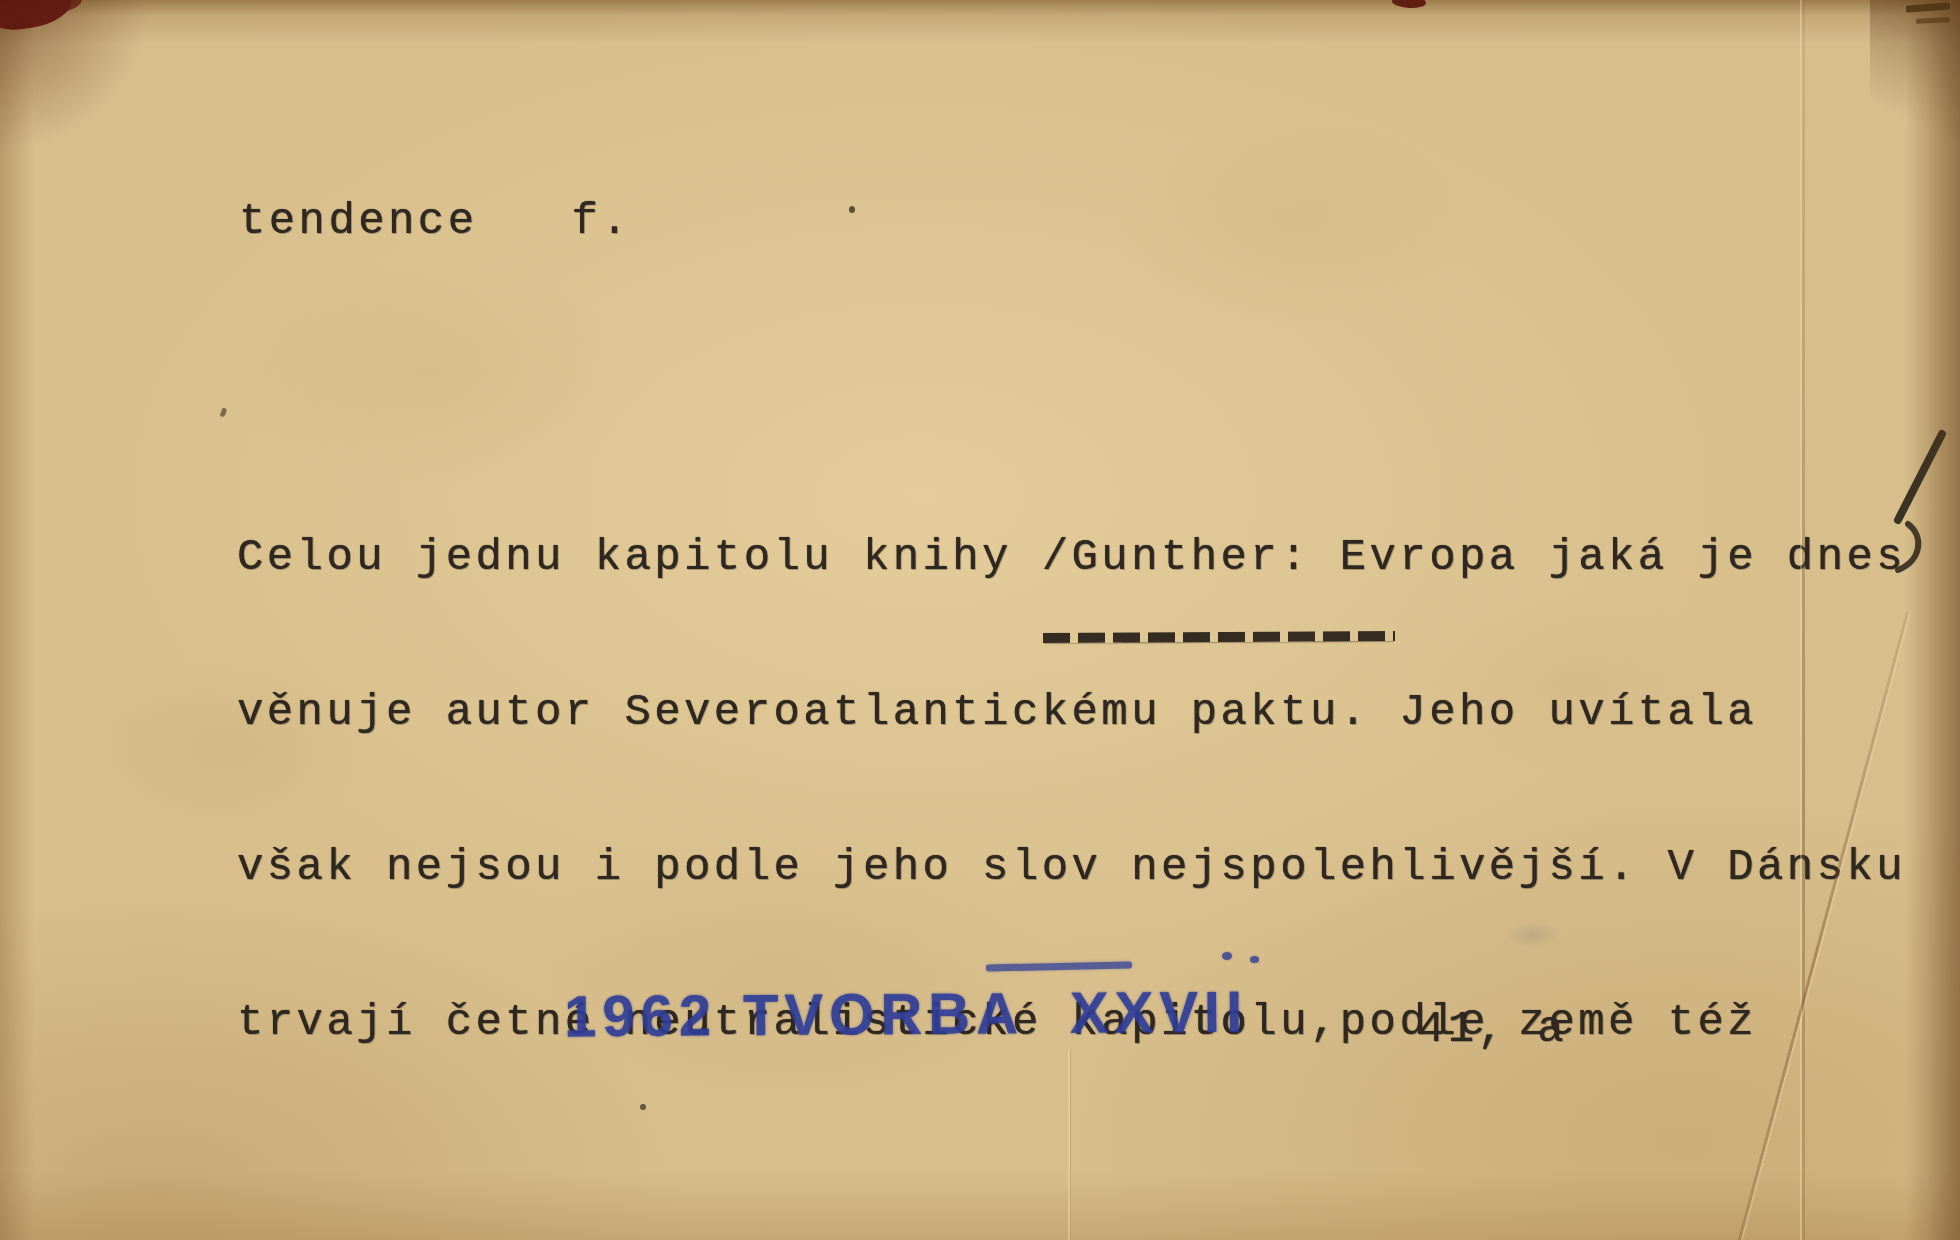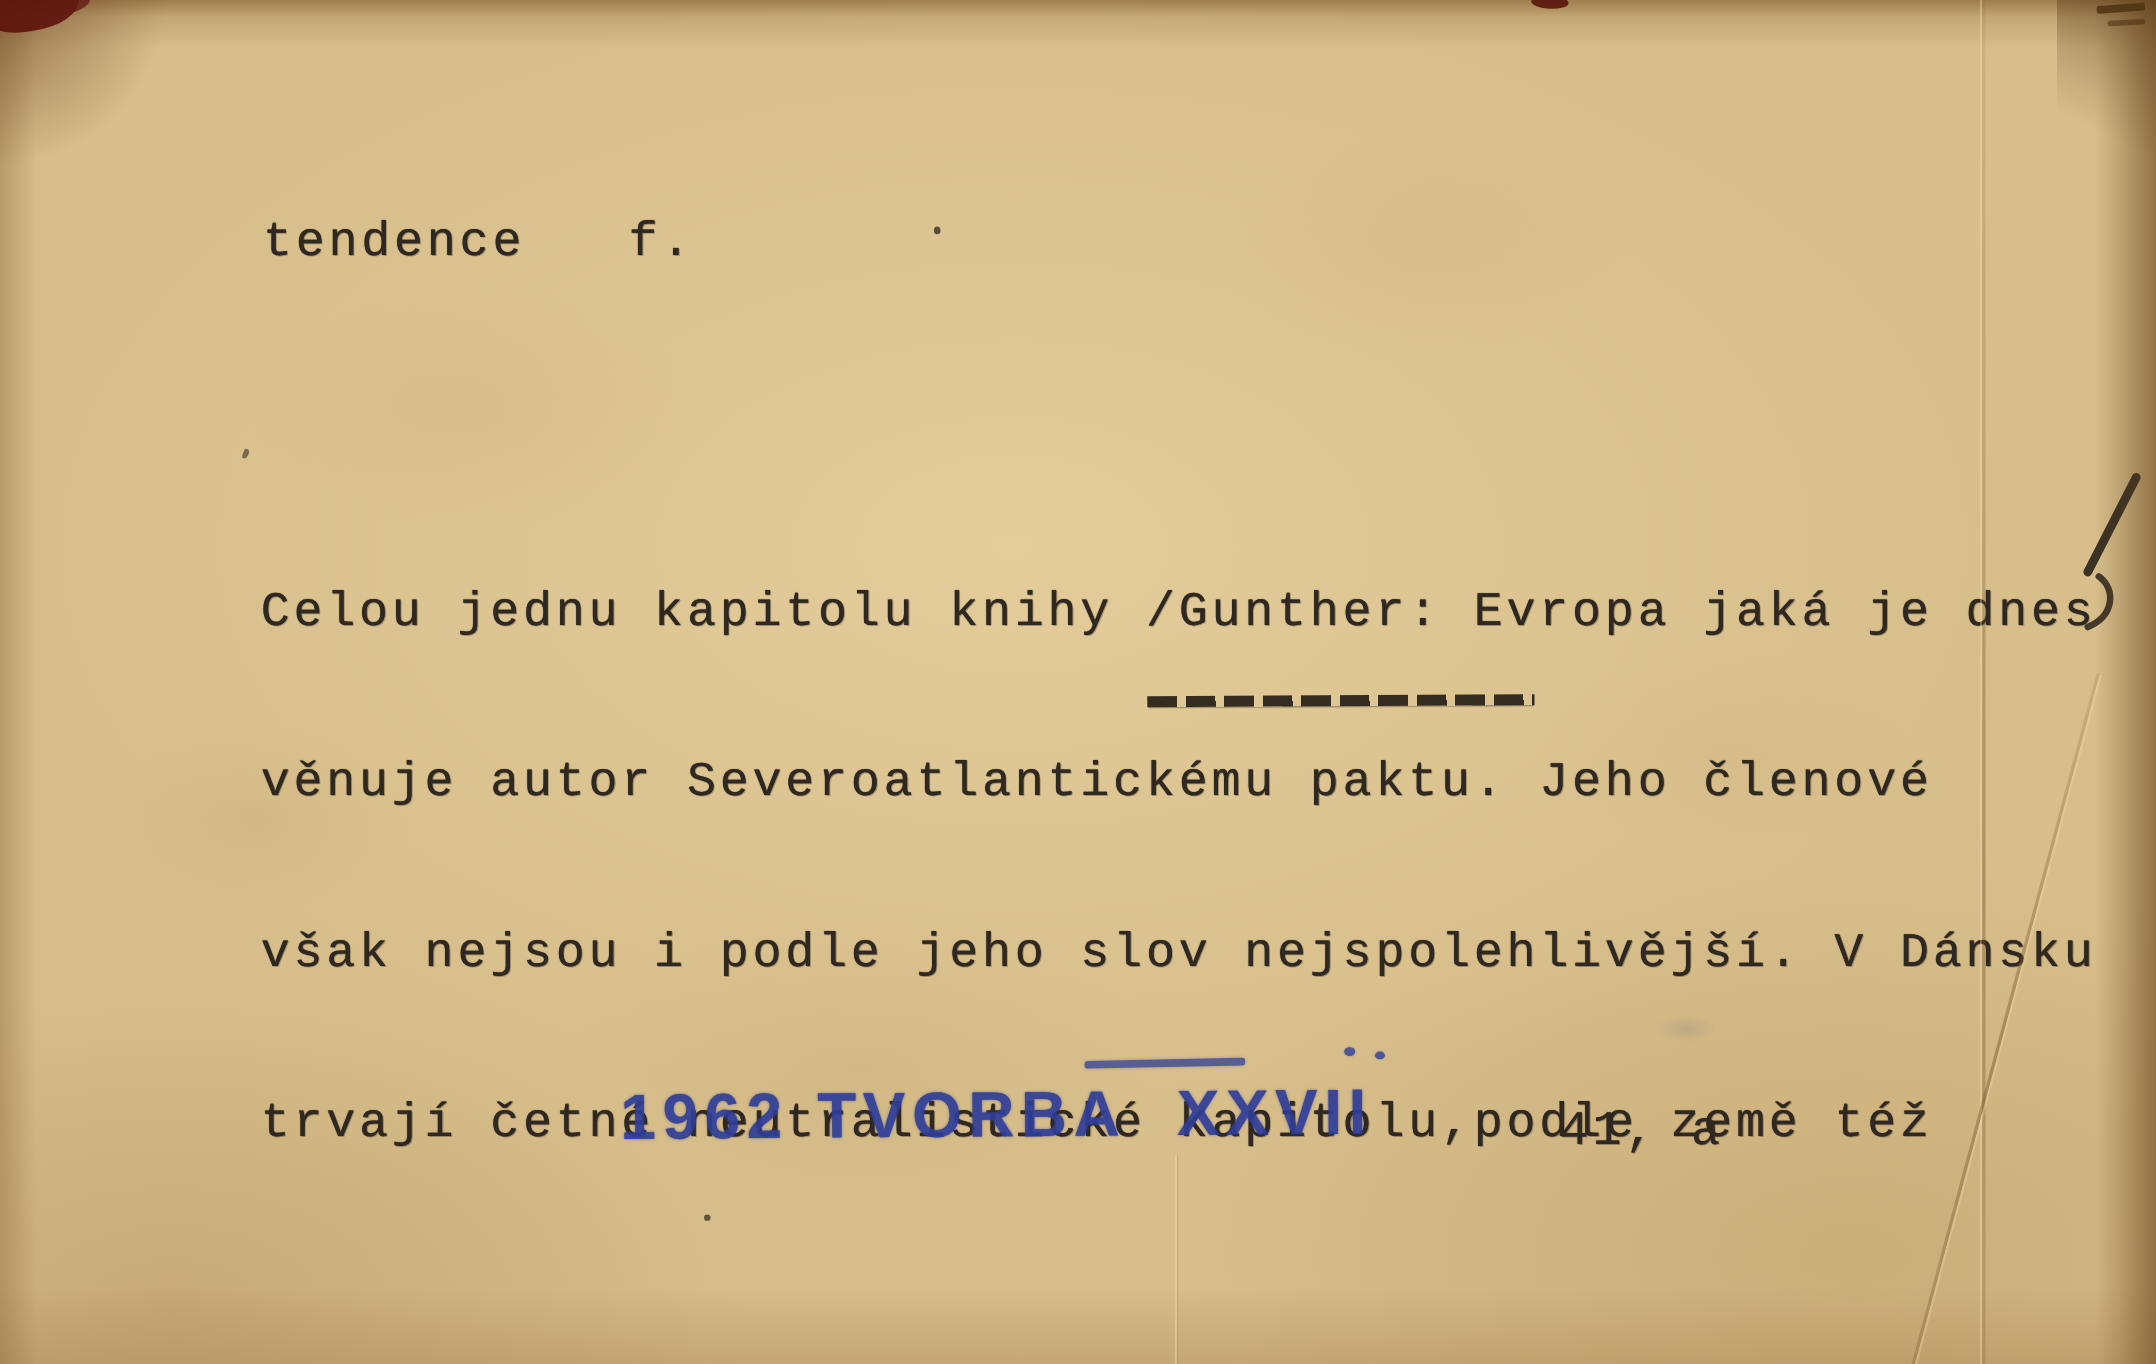--- a/index.html
+++ b/index.html
@@ -127,21 +127,21 @@
 
   <div class="type headword-row">
     <span>tendence</span>
     <span class="headword-gap"></span>
     <span>f.</span>
   </div>
 
 
   <div class="type quote">
     <div class="tline">Celou jednu kapitolu knihy /Gunther: Evropa jaká je dnes</div>
-    <div class="tline">věnuje autor Severoatlantickému paktu. Jeho členové</div>
+    <div class="tline">věnuje autor Severoatlantickému paktu. Jeho uvítala</div>
     <div class="tline">však nejsou i podle jeho slov nejspolehlivější. V Dánsku</div>
     <div class="tline"><span>trvají četné neutralistické </span><span>kapitolu,</span><span>podle země též</span></div>
     
   </div>
 
   <div class="dash-underline"></div>
 
   <div class="stamp">
     <span>1962</span>
     <span class="gap-a"></span>

